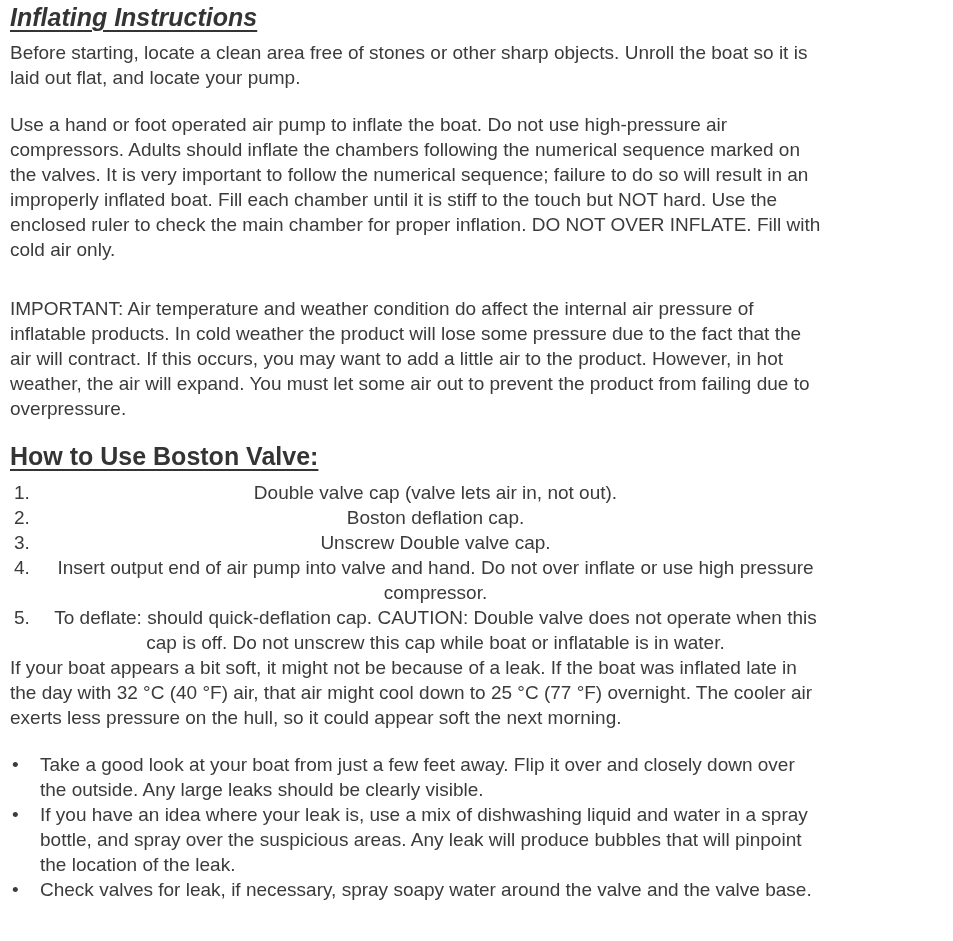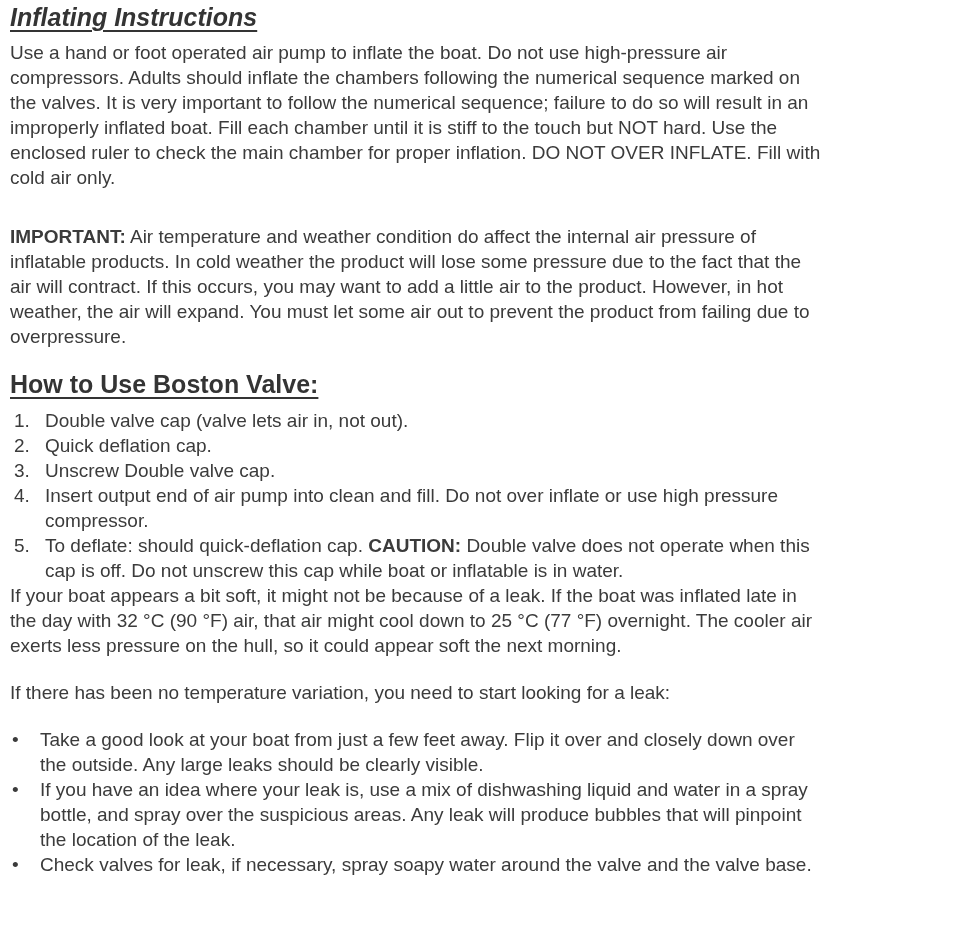--- a/index.html
+++ b/index.html
@@ -29,92 +29,92 @@
     text-underline-offset: 4px;
     margin: 0;
   }
   h1.italic { font-style: italic; }
   h1 { margin: 0 0 8px 0; }
   h2 { margin: 20px 0 9px 0; }
   h3 { margin: 22px 0 7px 0; }
   p { margin: 0; }
   .mb-blank   { margin-bottom: 22px; }  
   .mb-blank-lg{ margin-bottom: 34px; }
-  .bold { font-weight: bold; }
+  .bold { font-weight: normal; }
   
   .num-list { margin: 0; }
   .num-row { display: flex; align-items: flex-start; }
   .num-col {
     flex: 0 0 35px;
     padding-left: 4px;
     box-sizing: border-box;
   }
-  .num-text { flex: 1 1 auto; }
+  .num-text { flex: 1 1 auto; text-align: center; }
   
   .bullet-list { margin: 0; }
   .bullet-row { display: flex; align-items: flex-start; }
   .bullet-col {
     flex: 0 0 30px;
     padding-left: 2px;
     box-sizing: border-box;
   }
   .bullet-text { flex: 1 1 auto; }
 </style>
 </head>
 <body>
 
 <div class="page">
 
   <section>
     <h1 class="italic">Inflating Instructions</h1>
 
+    <p class="mb-blank">Before starting, locate a clean area free of stones or other sharp objects. Unroll the boat so it is laid out flat, and locate your pump.</p>
 
     <p class="mb-blank-lg">Use a hand or foot operated air pump to inflate the boat. Do not use high-pressure air compressors. Adults should inflate the chambers following the numerical sequence marked on the valves. It is very important to follow the numerical sequence; failure to do so will result in an improperly inflated boat. Fill each chamber until it is stiff to the touch but NOT hard. Use the enclosed ruler to check the main chamber for proper inflation. DO NOT OVER INFLATE. Fill with cold air only.</p>
 
     <p><span class="bold">IMPORTANT:</span><span> Air temperature and weather condition do affect the internal air pressure of inflatable products. In cold weather the product will lose some pressure due to the fact that the air will contract. If this occurs, you may want to add a little air to the product. However, in hot weather, the air will expand. You must let some air out to prevent the product from failing due to overpressure.</span></p>
   </section>
 
   <section>
     <h2>How to Use Boston Valve:</h2>
 
     <div class="num-list">
 
       <div class="num-row">
         <span class="num-col">1.</span>
         <span class="num-text">Double valve cap (valve lets air in, not out).</span>
       </div>
 
       <div class="num-row">
         <span class="num-col">2.</span>
-        <span class="num-text">Quick deflation cap.</span>
+        <span class="num-text">Boston deflation cap.</span>
       </div>
 
       <div class="num-row">
         <span class="num-col">3.</span>
         <span class="num-text">Unscrew Double valve cap.</span>
       </div>
 
       <div class="num-row">
         <span class="num-col">4.</span>
-        <span class="num-text">Insert output end of air pump into clean and fill. Do not over inflate or use high pressure compressor.</span>
+        <span class="num-text">Insert output end of air pump into valve and hand. Do not over inflate or use high pressure compressor.</span>
       </div>
 
       <div class="num-row">
         <span class="num-col">5.</span>
         <span class="num-text"><span>To deflate: should quick-deflation cap. </span><span class="bold">CAUTION:</span><span> Double valve does not operate when this cap is off. Do not unscrew this cap while boat or inflatable is in water.</span></span>
       </div>
 
     </div>
   </section>
 
   <section>
 
-    <p class="mb-blank">If your boat appears a bit soft, it might not be because of a leak. If the boat was inflated late in the day with 32 °C (90 °F) air, that air might cool down to 25 °C (77 °F) overnight. The cooler air exerts less pressure on the hull, so it could appear soft the next morning.</p>
+    <p class="mb-blank">If your boat appears a bit soft, it might not be because of a leak. If the boat was inflated late in the day with 32 °C (40 °F) air, that air might cool down to 25 °C (77 °F) overnight. The cooler air exerts less pressure on the hull, so it could appear soft the next morning.</p>
 
-    <p class="mb-blank">If there has been no temperature variation, you need to start looking for a leak:</p>
 
     <div class="bullet-list">
 
       <div class="bullet-row">
         <span class="bullet-col">•</span>
         <span class="bullet-text">Take a good look at your boat from just a few feet away. Flip it over and closely down over the outside. Any large leaks should be clearly visible.</span>
       </div>
 
       <div class="bullet-row">
         <span class="bullet-col">•</span>

